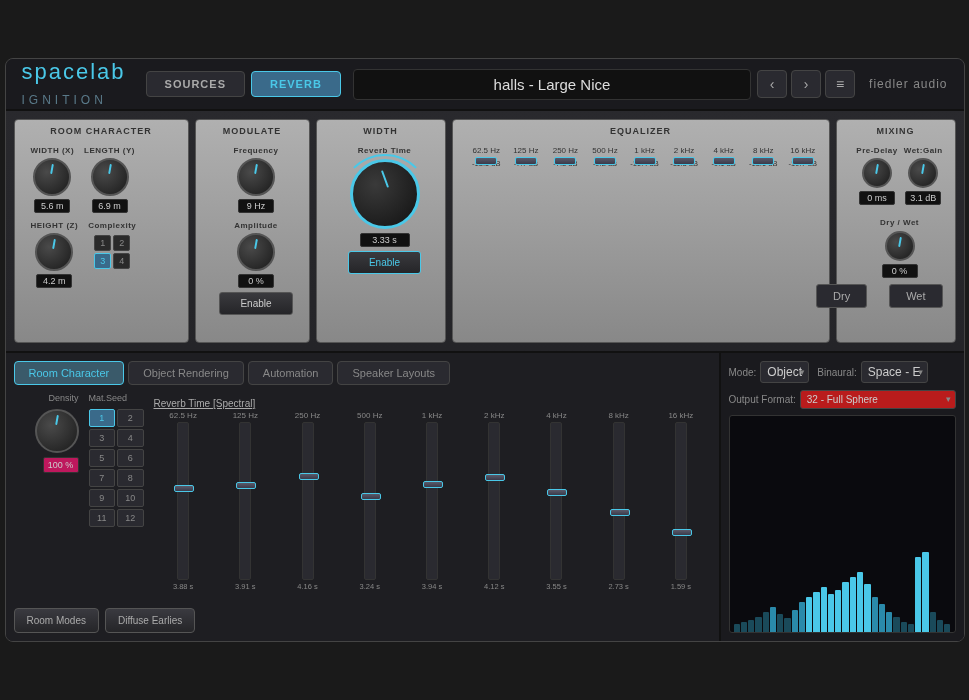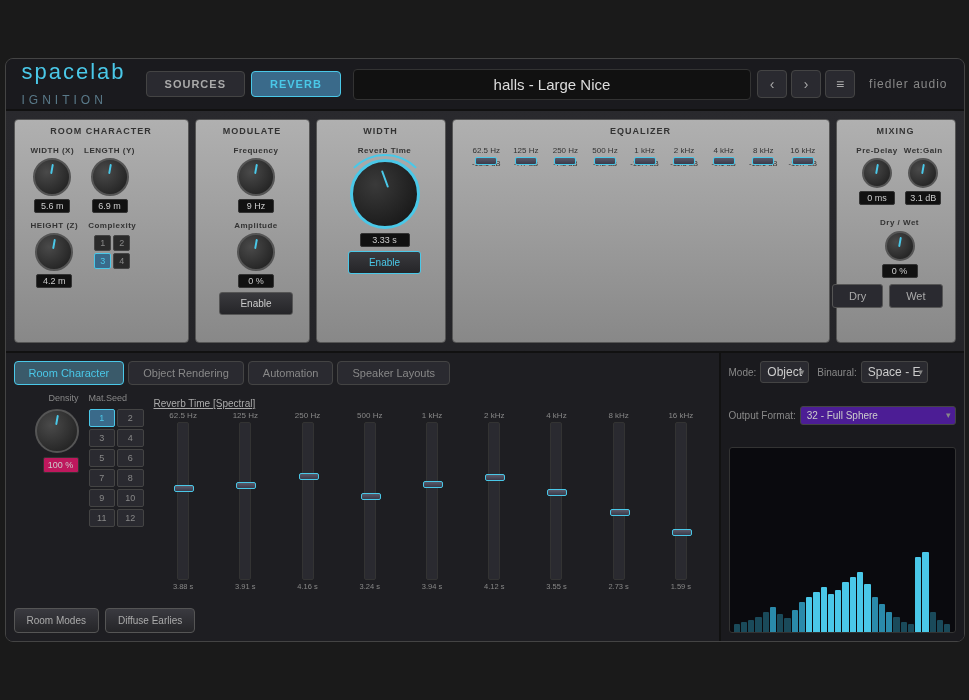--- a/index.html
+++ b/index.html
@@ -332,21 +332,21 @@
       flex-shrink: 0;
     }
     .mixing-row {
       display: flex;
       gap: 6px;
       justify-content: center;
       margin-bottom: 6px;
     }
     .dry-wet-row {
       display: flex;
-      gap: 6px;
+      gap: 22px;
       justify-content: flex-end;
       padding-right: 4px;
     }
     .dry-wet-btn {
       background: #2a2a30;
       border: 1px solid #555;
       color: #aaa;
       padding: 5px 16px;
       border-radius: 3px;
       font-size: 11px;
@@ -495,21 +495,21 @@
     }
 
     
     .bottom-right {
       width: 245px;
       background: #1a1a1e;
       border-left: 2px solid #111;
       padding: 8px;
       display: flex;
       flex-direction: column;
-      gap: 22px;
+      gap: 6px;
     }
     .right-controls {
       display: flex;
       gap: 8px;
       align-items: center;
       flex-wrap: wrap;
     }
     .right-control-group {
       display: flex;
       align-items: center;
@@ -558,21 +558,21 @@
       position: absolute;
       right: 5px;
       top: 50%;
       transform: translateY(-50%);
       color: #888;
       font-size: 9px;
       pointer-events: none;
     }
     .output-format-select {
       width: 100%;
-      background: #4c1d95;
+      background: #b91c1c;
       border: 1px solid #444;
       color: #ccc;
       padding: 3px 20px 3px 6px;
       border-radius: 3px;
       font-size: 10px;
       cursor: pointer;
       appearance: none;
     }
 
     

